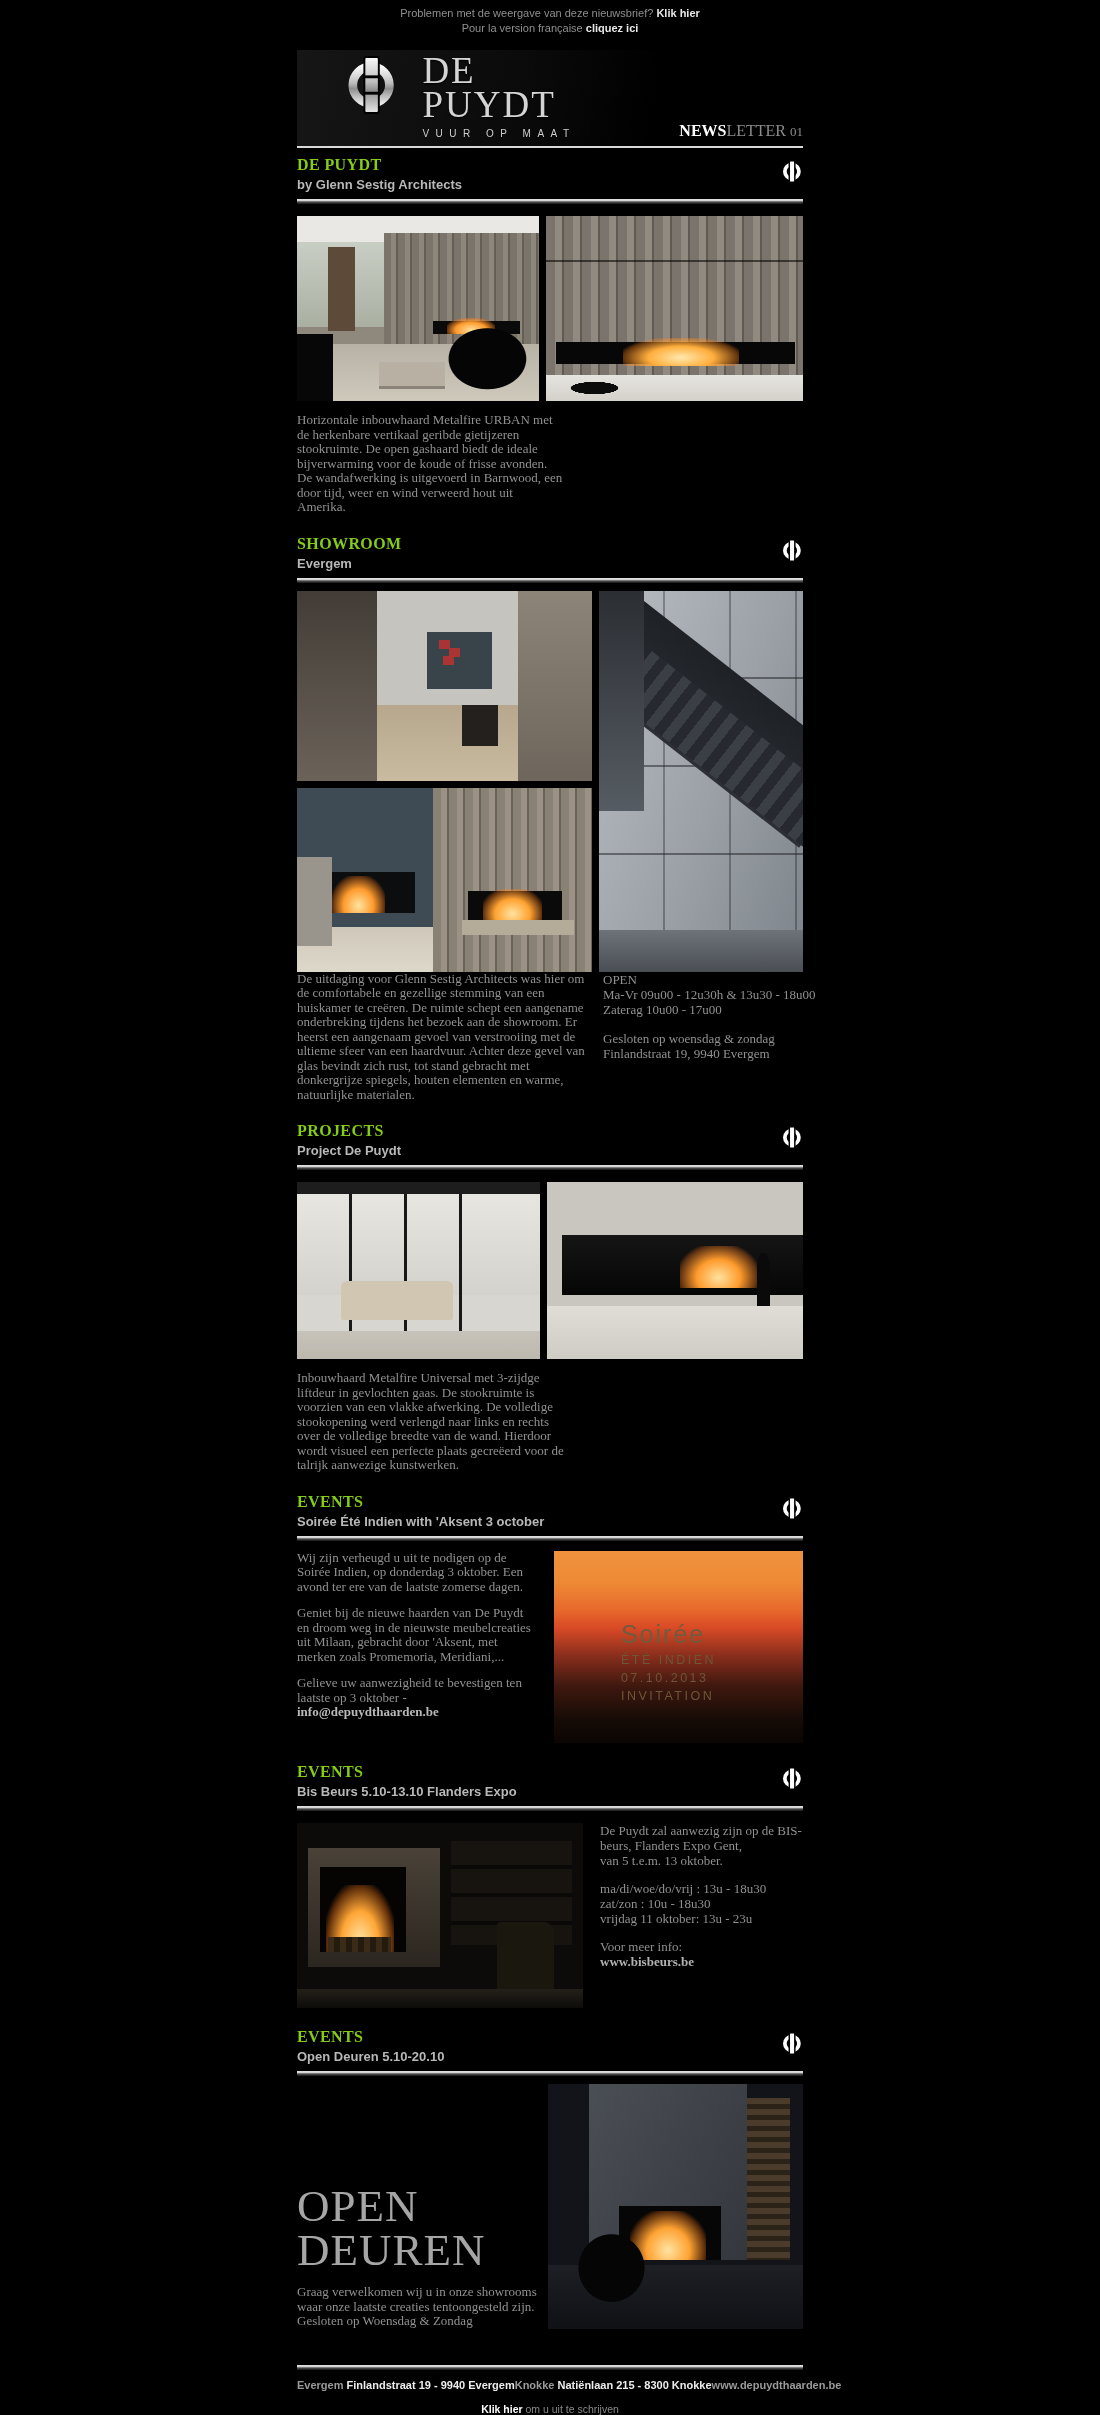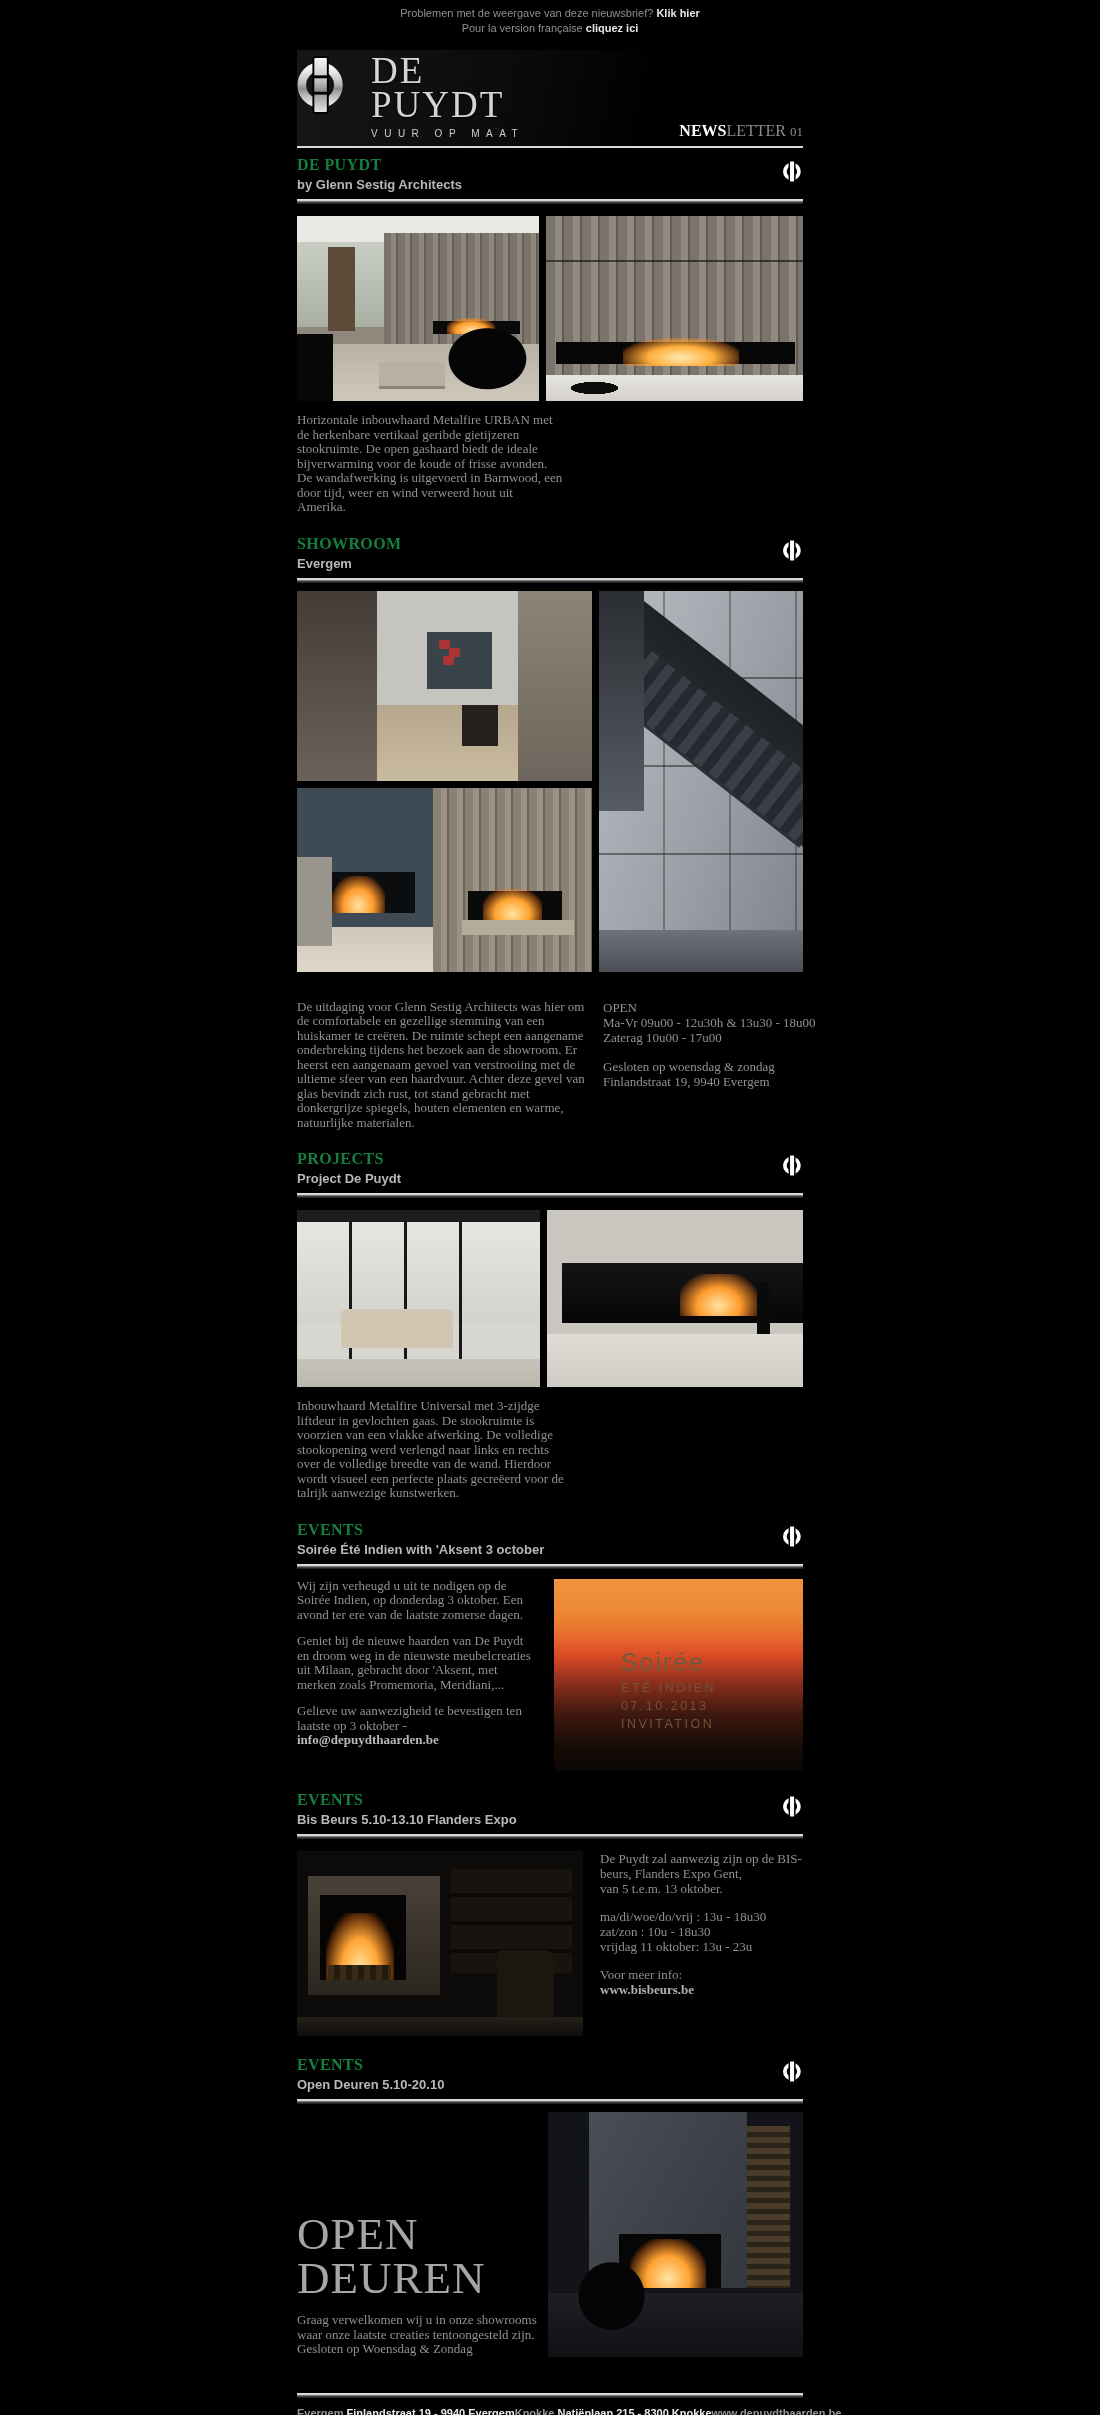--- a/index.html
+++ b/index.html
@@ -7,31 +7,31 @@
   .wrap{width:506px;margin:0 auto;position:relative;}
   .abs{position:absolute;}
 
   
   .notice{padding-top:6px;text-align:center;font-size:11px;line-height:15px;color:#8f8f8f;}
   .notice b{color:#e8e8e8;cursor:pointer;}
 
   
   .header{position:relative;margin-top:14px;height:96px;border-bottom:2px solid #d9d9d9;
           background:linear-gradient(100deg,#161616 0%,#0a0a0a 45%,#000 70%);}
-  .logo-link{display:flex;align-items:flex-start;gap:22px;padding-top:4px;cursor:pointer;width:330px;}
+  .logo-link{display:flex;align-items:flex-start;gap:22px;padding-top:4px;cursor:pointer;width:330px;justify-content:center;}
   .brand{font-family:"Liberation Serif",serif;color:#d4d4d4;font-size:37px;line-height:34px;letter-spacing:2px;text-shadow:0 1px 2px #000;}
   .tagline{font-size:10px;letter-spacing:6.5px;color:#cfcfcf;margin-top:6px;}
   .newsletter{position:absolute;right:0;bottom:6px;font-family:"Liberation Serif",serif;font-size:16px;color:#8c8c8c;}
   .newsletter .strongpart{color:#fff;font-weight:bold;}
   .newsletter .num{font-size:13px;text-align:right;}
 
   
   .sec-head{position:relative;margin-top:20px;}
   .sec-head.first{margin-top:8px;}
-  .sec-title{font-family:"Liberation Serif",serif;font-weight:bold;font-size:16px;letter-spacing:.4px;color:#15803d;}
+  .sec-title{font-family:"Liberation Serif",serif;font-weight:bold;font-size:16px;letter-spacing:.4px;color:#84cc16;}
   .sec-sub{font-size:13px;color:#b8b8b8;margin-top:3px;font-weight:bold;}
   .mark-sm{position:absolute;right:0;top:4px;}
   .rule{height:5px;margin-top:7px;background:linear-gradient(180deg,#e2e2e2 0%,#cfcfcf 38%,#565656 55%,#141414 100%);}
 
   .row{display:flex;gap:7px;margin-top:12px;}
   .para{font-family:"Liberation Serif",serif;font-size:13px;line-height:14.5px;color:#919191;}
   .serif{font-family:"Liberation Serif",serif;font-size:13px;line-height:15px;color:#919191;}
   .gap12{height:12px;}
   .ph{position:relative;overflow:hidden;background:#111;}
 
@@ -162,21 +162,21 @@
     </div>
     <div class="ph" style="width:204px;height:381px;background:linear-gradient(110deg,#b9bec3 0%,#9aa0a6 55%,#7d838a 100%);">
       <div class="abs" style="left:0;top:0;width:100%;height:100%;background:repeating-linear-gradient(180deg,transparent 0 86px,rgba(30,32,36,.5) 86px 88px),repeating-linear-gradient(90deg,transparent 0 64px,rgba(30,32,36,.35) 64px 66px);"></div>
       <div class="abs" style="left:-30%;top:18%;width:160%;height:26%;background:linear-gradient(#1e2126,#2c3036);transform:rotate(38deg);transform-origin:50% 50%;"></div>
       <div class="abs" style="left:4%;top:34%;width:120%;height:16%;background:repeating-linear-gradient(90deg,#3a3f46 0 10px,#262a30 10px 20px);transform:rotate(38deg);"></div>
       <div class="abs" style="left:0;top:0;width:22%;height:58%;background:linear-gradient(#2b2e33,#565c63);"></div>
       <div class="abs" style="left:0;bottom:0;right:0;height:11%;background:linear-gradient(#6e737a,#4a4e54);"></div>
     </div>
   </div>
 
-  <div class="row" style="margin-top:28px;justify-content:flex-end;">
+  <div class="row" style="margin-top:0;justify-content:flex-end;">
     <div class="para" style="width:294px;">De uitdaging voor Glenn Sestig Architects was hier om de comfortabele en gezellige stemming van een huiskamer te creëren. De ruimte schept een aangename onderbreking tijdens het bezoek aan de showroom. Er heerst een aangenaam gevoel van verstrooiing met de ultieme sfeer van een haardvuur. Achter deze gevel van glas bevindt zich rust, tot stand gebracht met donkergrijze spiegels, houten elementen en warme, natuurlijke materialen.</div>
     <div class="serif" style="margin-left:8px;width:200px;">
       <div>OPEN</div>
       <div style="white-space:nowrap;">Ma-Vr 09u00 - 12u30h &amp; 13u30 - 18u00</div>
       <div>Zaterag 10u00 - 17u00</div>
       <div style="height:14px;"></div>
       <div>Gesloten op woensdag &amp; zondag</div>
       <div>Finlandstraat 19, 9940 Evergem</div>
     </div>
   </div>

